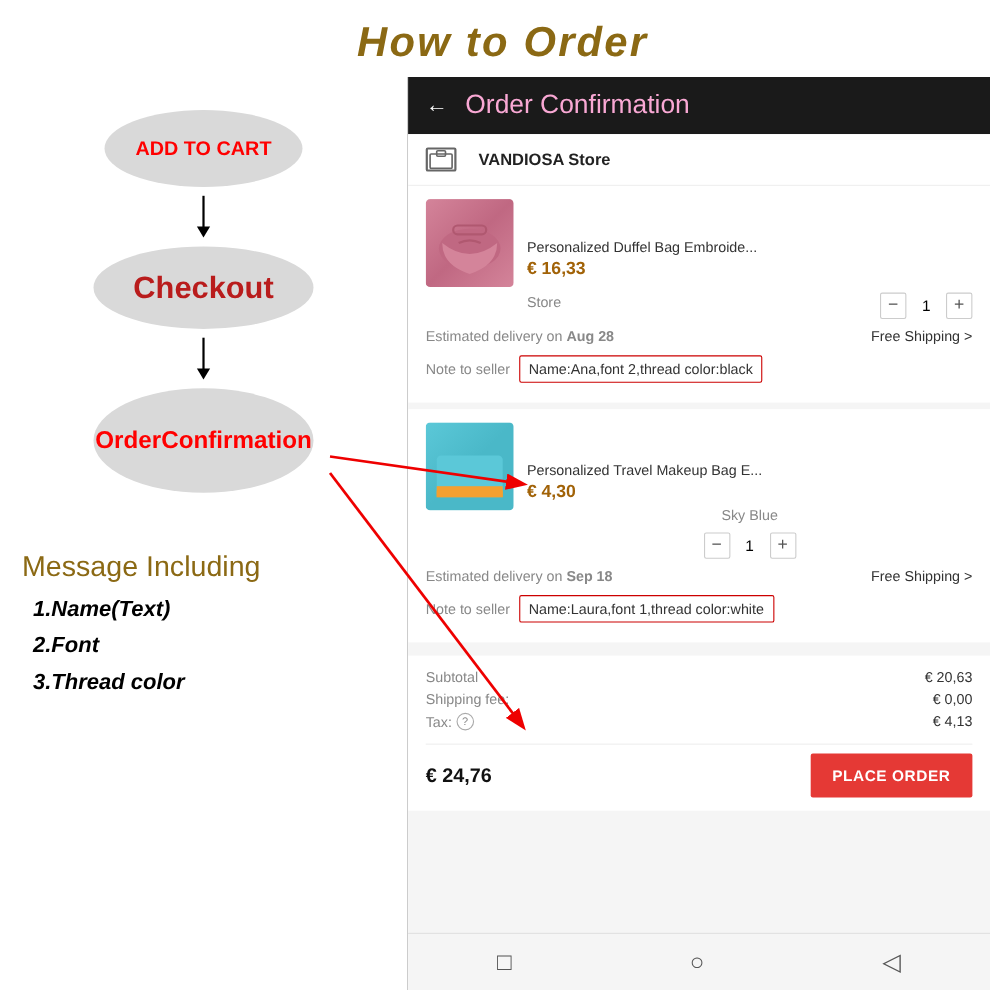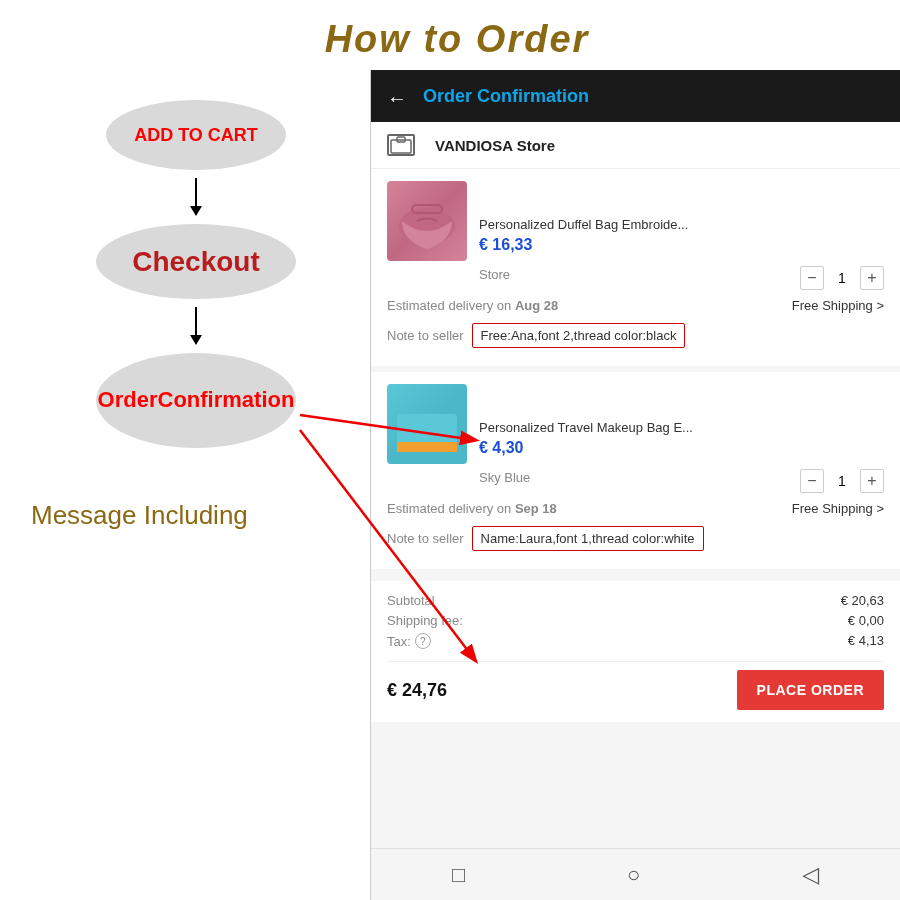--- a/index.html
+++ b/index.html
@@ -23,21 +23,20 @@
       letter-spacing: 2px;
     }
 
     
     .left-panel {
       position: absolute;
       left: 0;
       top: 70px;
       width: 370px;
       height: 830px;
-      margin-left: 11px;
     }
 
     
     .flow-container {
       display: flex;
       flex-direction: column;
       align-items: center;
       padding-top: 30px;
       gap: 0;
     }
@@ -154,23 +153,23 @@
     }
 
     .back-arrow {
       font-size: 20px;
       color: #fff;
       margin-right: 16px;
       cursor: pointer;
     }
 
     .phone-header-title {
-      font-size: 18px;
-      font-weight: bold;
-      color: #0ea5e9;
+      font-size: 24px;
+      font-weight: normal;
+      color: #f9a8d4;
     }
 
     
     .phone-content {
       flex: 1;
       overflow: hidden;
       background: #f5f5f5;
       padding: 0;
     }
 
@@ -249,21 +248,21 @@
       font-size: 13px;
       color: #333;
       margin-bottom: 4px;
       font-weight: 500;
       margin-top: 36px;
     }
 
     .product-price {
       font-size: 16px;
       font-weight: bold;
-      color: #1d4ed8;
+      color: #a16207;
       margin-bottom: 4px;
     }
 
     .product-variant {
       font-size: 13px;
       color: #888;
     }
 
     .qty-controls {
       display: flex;
@@ -459,20 +458,25 @@
     <div class="flow-oval oval-order-confirmation">
       <span>Order</span>
         <br>
       <span>Confirmation</span>
     </div>
 
   </div>
 
   <div class="message-section">
     <div class="message-title">Message Including</div>
+    <ul class="message-items">
+      <li>1.Name(Text)</li>
+      <li>2.Font</li>
+      <li>3.Thread color</li>
+    </ul>
   </div>
 
 </div>
 
 <div class="right-panel">
   <div class="phone-screen">
 
     <div class="phone-header">
       <span class="back-arrow">←</span>
       <span class="phone-header-title">Order Confirmation</span>
@@ -519,39 +523,39 @@
           <span class="delivery-text">
             <span>Estimated delivery on</span>
             <strong>Aug 28</strong>
           </span>
           <span class="free-shipping">
             <span>Free Shipping</span> &gt;
           </span>
         </div>
         <div class="note-row">
           <span class="note-label">Note to seller</span>
-          <span class="note-box">Free:Ana,font 2,thread color:black</span>
+          <span class="note-box">Name:Ana,font 2,thread color:black</span>
         </div>
       </div>
 
       <div class="product-card">
         <div class="product-row">
           <div class="product-image">
             <div class="product-image-pouch">
               <svg width="70" height="60" viewBox="0 0 70 60">
                 <rect x="5" y="10" width="60" height="38" rx="4" fill="#5bc8d8"></rect>
                 <rect x="5" y="38" width="60" height="10" rx="0" fill="#f4a030"></rect>
                 <rect x="5" y="42" width="60" height="6" rx="0" fill="#f4a030"></rect>
               </svg>
             </div>
           </div>
           <div class="product-info">
             <div class="product-name">Personalized Travel Makeup Bag E...</div>
             <div class="product-price">€ 4,30</div>
-            <div style="display:flex; justify-content:space-between; align-items:center;">
+            <div style="display:flex; justify-content:space-between; align-items:center;flex-direction:column;">
               <span class="product-variant">Sky Blue</span>
               <div class="qty-controls">
                 <span class="qty-btn">−</span>
                 <span class="qty-number">1</span>
                 <span class="qty-btn">+</span>
               </div>
             </div>
           </div>
         </div>
         <div class="delivery-row">

